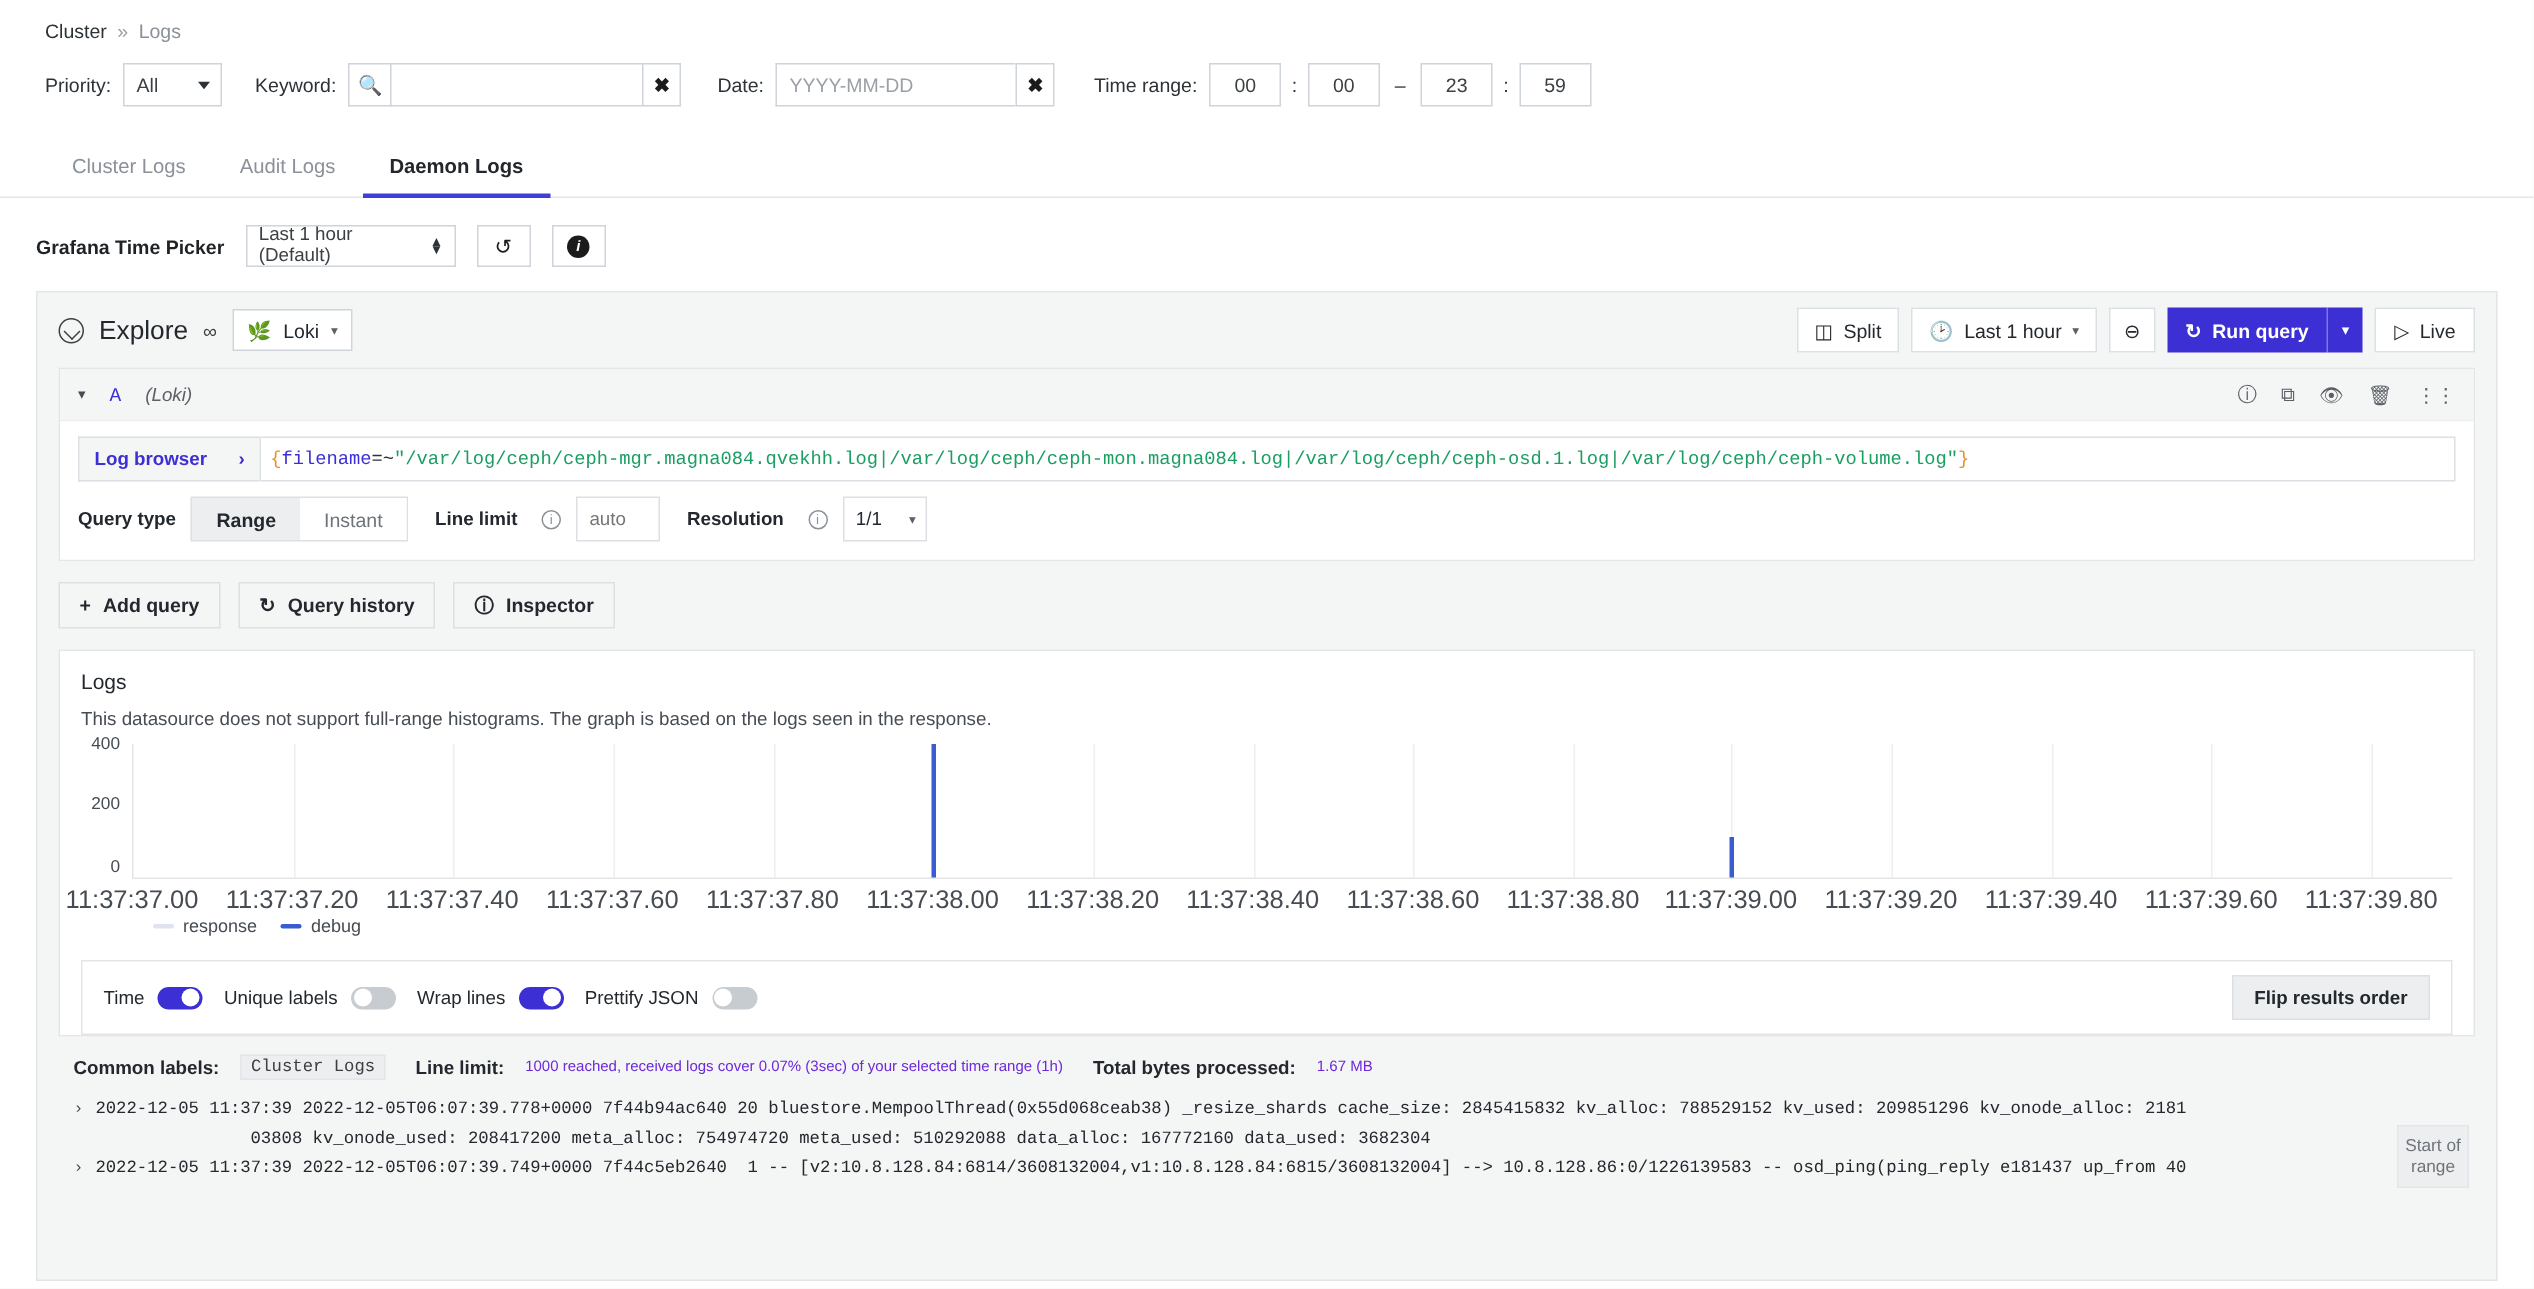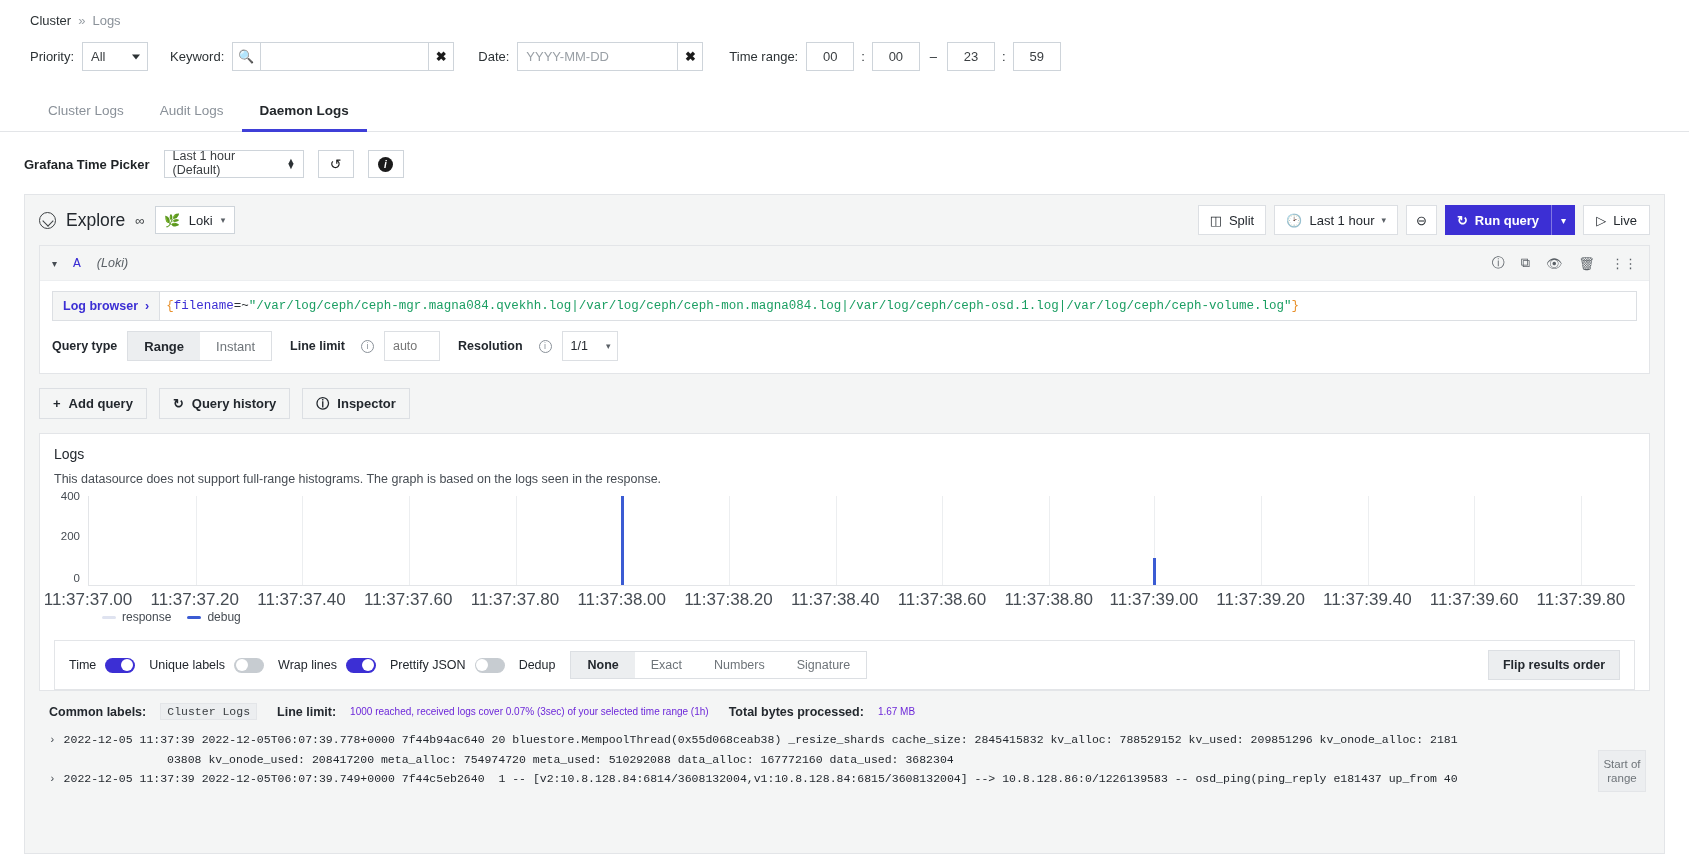--- a/index.html
+++ b/index.html
@@ -87,21 +87,21 @@
   .q-head { display:flex;align-items:center;justify-content:space-between;background:#f4f5f5;padding:8px 12px;border-bottom:1px solid #eceef0; }
   .q-head-left { display:flex;align-items:center;gap:16px; }
   .q-chev { font-size:10px;color:#464c53; }
   .q-letter { color:#3c2fd4;font-family:"Liberation Mono",monospace;font-size:13px; }
   .q-ds { color:#5a6066; font-style:italic; font-size:12.5px; }
   .q-head-right { display:flex;align-items:center;gap:16px;color:#5a6066;font-size:13px; }
   .q-body { padding:10px 12px 12px; background:#fff; }
   .q-row1 { display:flex;align-items:stretch; }
   .logbrowser {
     background:#f4f5f5;border:1px solid #dcdfe3;border-right:none;padding:0 10px;height:30px;
-    display:flex;align-items:center;gap:7px;color:#3c2fd4;font-size:12.5px;font-weight:bold;cursor:pointer;white-space:nowrap;
+    display:flex;align-items:center;gap:21px;color:#3c2fd4;font-size:12.5px;font-weight:bold;cursor:pointer;white-space:nowrap;
   }
   .q-input {
     flex:1;border:1px solid #dcdfe3;height:30px;display:flex;align-items:center;
     font-family:"Liberation Mono",monospace;font-size:12.5px;white-space:nowrap;overflow:hidden;padding:0 6px;background:#fff;
   }
   .tk-brace{color:#e8912d;} .tk-label{color:#3c2fd4;} .tk-op{color:#2c3235;} .tk-str{color:#1a9e62;}
   .q-row2 { display:flex;align-items:center;gap:0;margin-top:10px; }
   .opt-label { font-size:12.5px;font-weight:bold;color:#23282e;padding:0 10px 0 0;white-space:nowrap; }
   .seg-group { display:flex;border:1px solid #dcdfe3;height:30px; }
   .seg { padding:0 16px;display:flex;align-items:center;font-size:13px;color:#6e7479;cursor:pointer;background:#fff; }
@@ -397,29 +397,20 @@
           <span class="toggle on">
               <span class="knob"></span>
             </span>
         </div>
         <div class="opt-item">
           <span>Prettify JSON</span>
           <span class="toggle">
               <span class="knob"></span>
             </span>
         </div>
-        <div class="opt-item">
-          <span>Dedup</span>
-          <div class="dedup-group">
-            <div class="dedup-seg active">None</div>
-            <div class="dedup-seg">Exact</div>
-            <div class="dedup-seg">Numbers</div>
-            <div class="dedup-seg">Signature</div>
-          </div>
-        </div>
       </div>
       <div class="flip-btn">Flip results order</div>
     </div>
   </div>
 
   <div class="meta-row">
     <span class="meta-strong">Common labels:</span>
     <span class="chip">Cluster Logs</span>
     <span class="meta-strong" style="margin-left:6px">Line limit:</span>
     <span class="meta-mono">1000 reached, received logs cover 0.07% (3sec) of your selected time range (1h)</span>

